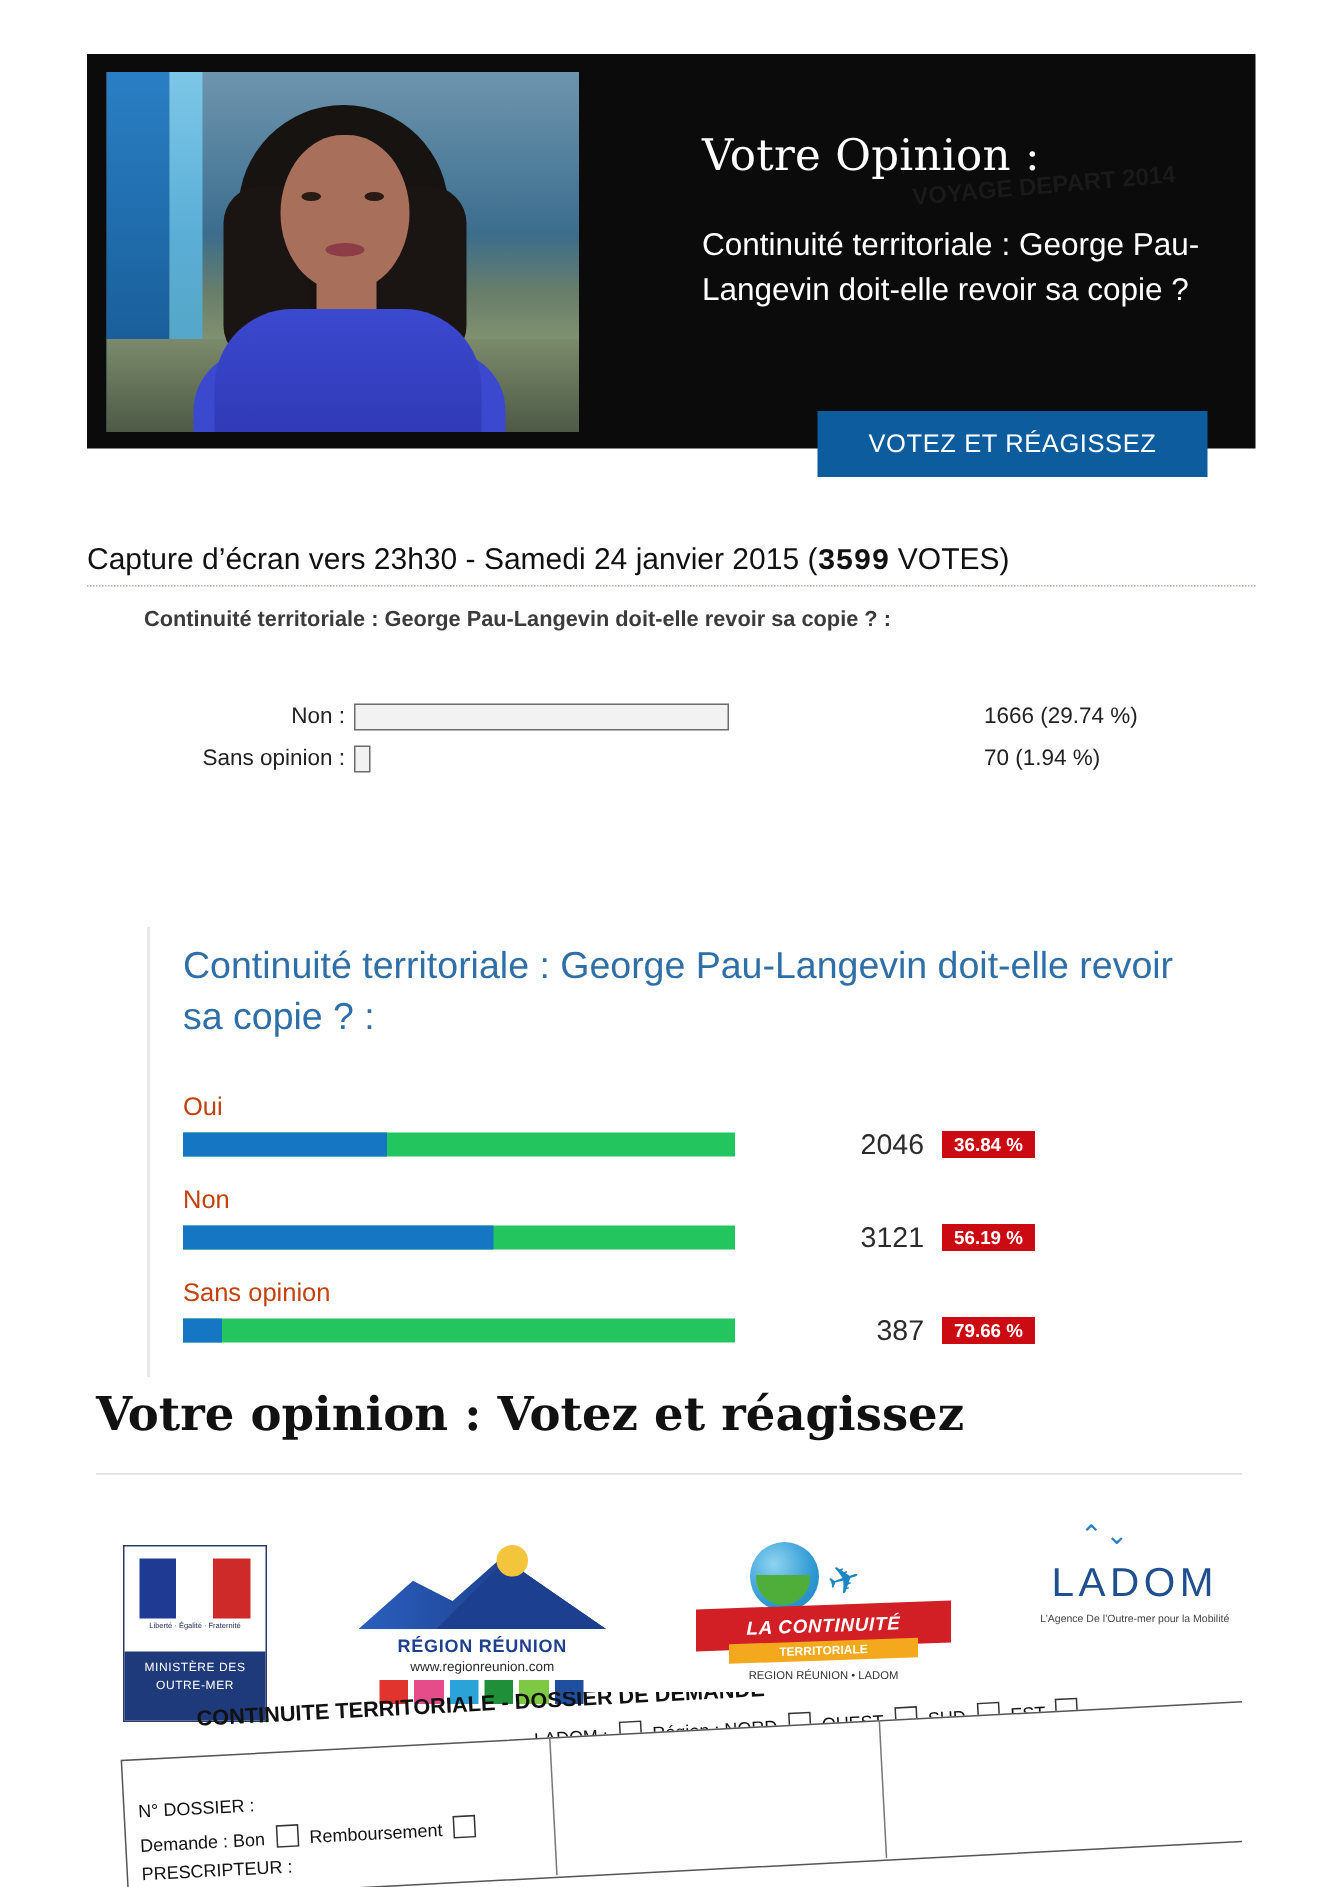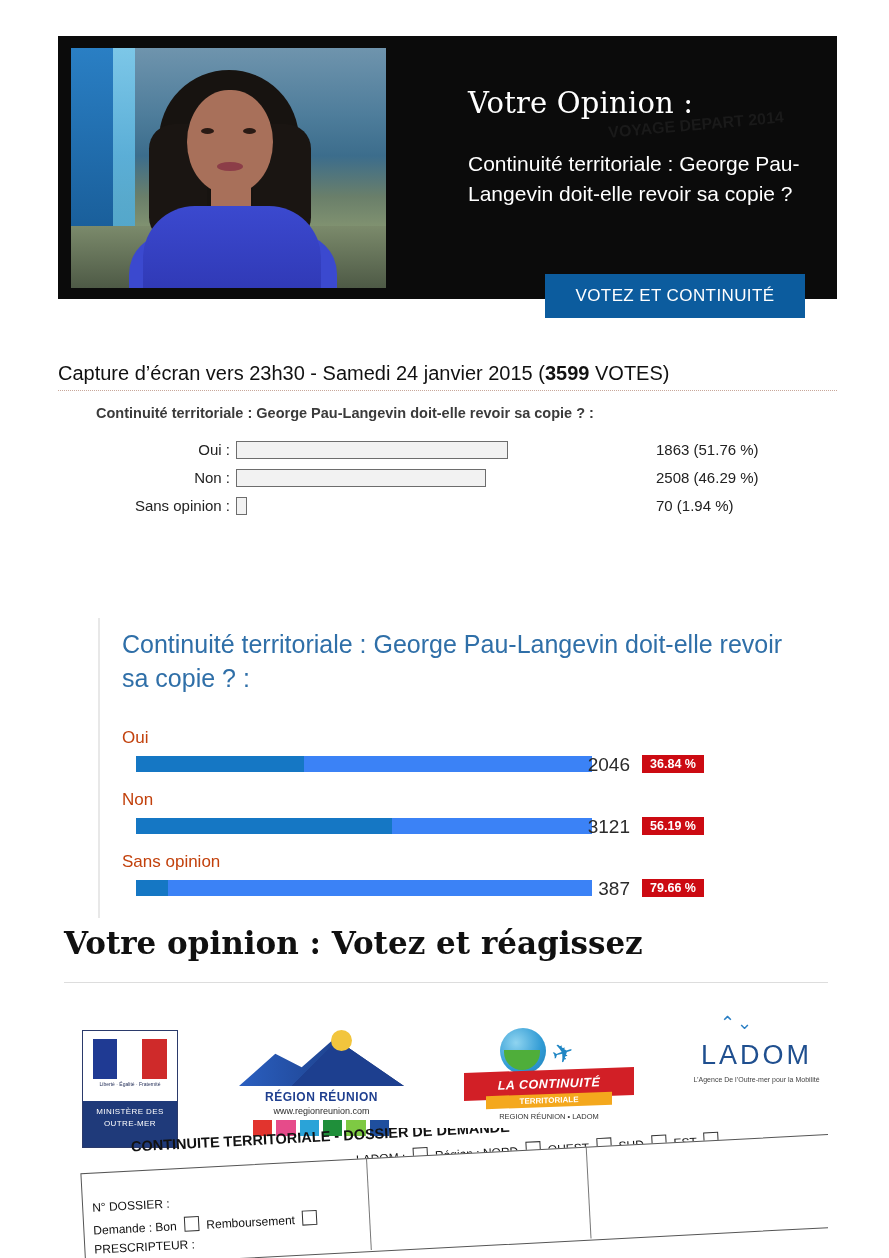--- a/index.html
+++ b/index.html
@@ -175,21 +175,21 @@
     font-family: "Liberation Sans", sans-serif;
   }
 
   
   .caption {
     position: absolute;
     font-size: 20px;
     color: #111;
     white-space: nowrap;
   }
-  .caption b { font-weight: bold; }
+  .caption b { font-weight: bold; font-family: Liberation Mono, monospace; }
   #caption1 { left: 58px; top: 362px; }
   #caption2 { left: 58px; top: 583px; }
 
   
   .poll1 {
     position: absolute;
     left: 58px;
     top: 390px;
     width: 779px;
     height: 135px;
@@ -253,26 +253,25 @@
     color: #2f6fa8;
   }
   .poll2-item { position: absolute; left: 22px; width: 700px; }
   .poll2-label {
     font-size: 17px;
     color: #c2410c;
     margin-bottom: 6px;
   }
   .poll2-track {
     position: relative;
-    width: 456px;
+    width: 368px;
     height: 16px;
-    background: #3b82f6;
+    background: #22c55e;
     display: inline-block;
     vertical-align: middle;
-    margin-left: 14px;
   }
   .poll2-fill {
     position: absolute;
     left: 0; top: 0;
     height: 16px;
     background: #1577c4;
   }
   .poll2-count {
     position: absolute;
     left: 434px;
@@ -602,38 +601,33 @@
       <div class="photo-eye l"></div>
       <div class="photo-eye r"></div>
       <div class="photo-mouth"></div>
       <div class="photo-neck"></div>
       <div class="photo-shoulderL"></div>
       <div class="photo-shoulderR"></div>
       <div class="photo-dress"></div>
     </div>
     <div class="banner-title">Votre Opinion :</div>
     <div class="banner-question">Continuité territoriale : George Pau-Langevin doit-elle revoir sa copie ?</div>
-    <div class="banner-cta">VOTEZ ET CONTINUITÉ</div>
+    <div class="banner-cta">VOTEZ ET RÉAGISSEZ</div>
   </div>
 
   <div class="caption" id="caption1"><span>Capture d’écran vers 23h30 - Samedi 24 janvier 2015  (</span><b>3599</b><span> VOTES)</span></div>
 
   <div class="poll1">
     <div class="poll1-title">Continuité territoriale : George Pau-Langevin doit-elle revoir sa copie ? :</div>
 
-    <div class="poll1-row" style="top:50px">
-      <div class="poll1-label">Oui :</div>
-      <div class="poll1-bar" style="width:272px"></div>
-      <div class="poll1-count">1863 (51.76 %)</div>
-    </div>
 
     <div class="poll1-row" style="top:78px">
       <div class="poll1-label">Non :</div>
       <div class="poll1-bar" style="width:250px"></div>
-      <div class="poll1-count">2508 (46.29 %)</div>
+      <div class="poll1-count">1666 (29.74 %)</div>
     </div>
 
     <div class="poll1-row" style="top:106px">
       <div class="poll1-label">Sans opinion :</div>
       <div class="poll1-bar" style="width:11px"></div>
       <div class="poll1-count">70 (1.94 %)</div>
     </div>
   </div>
 
 

